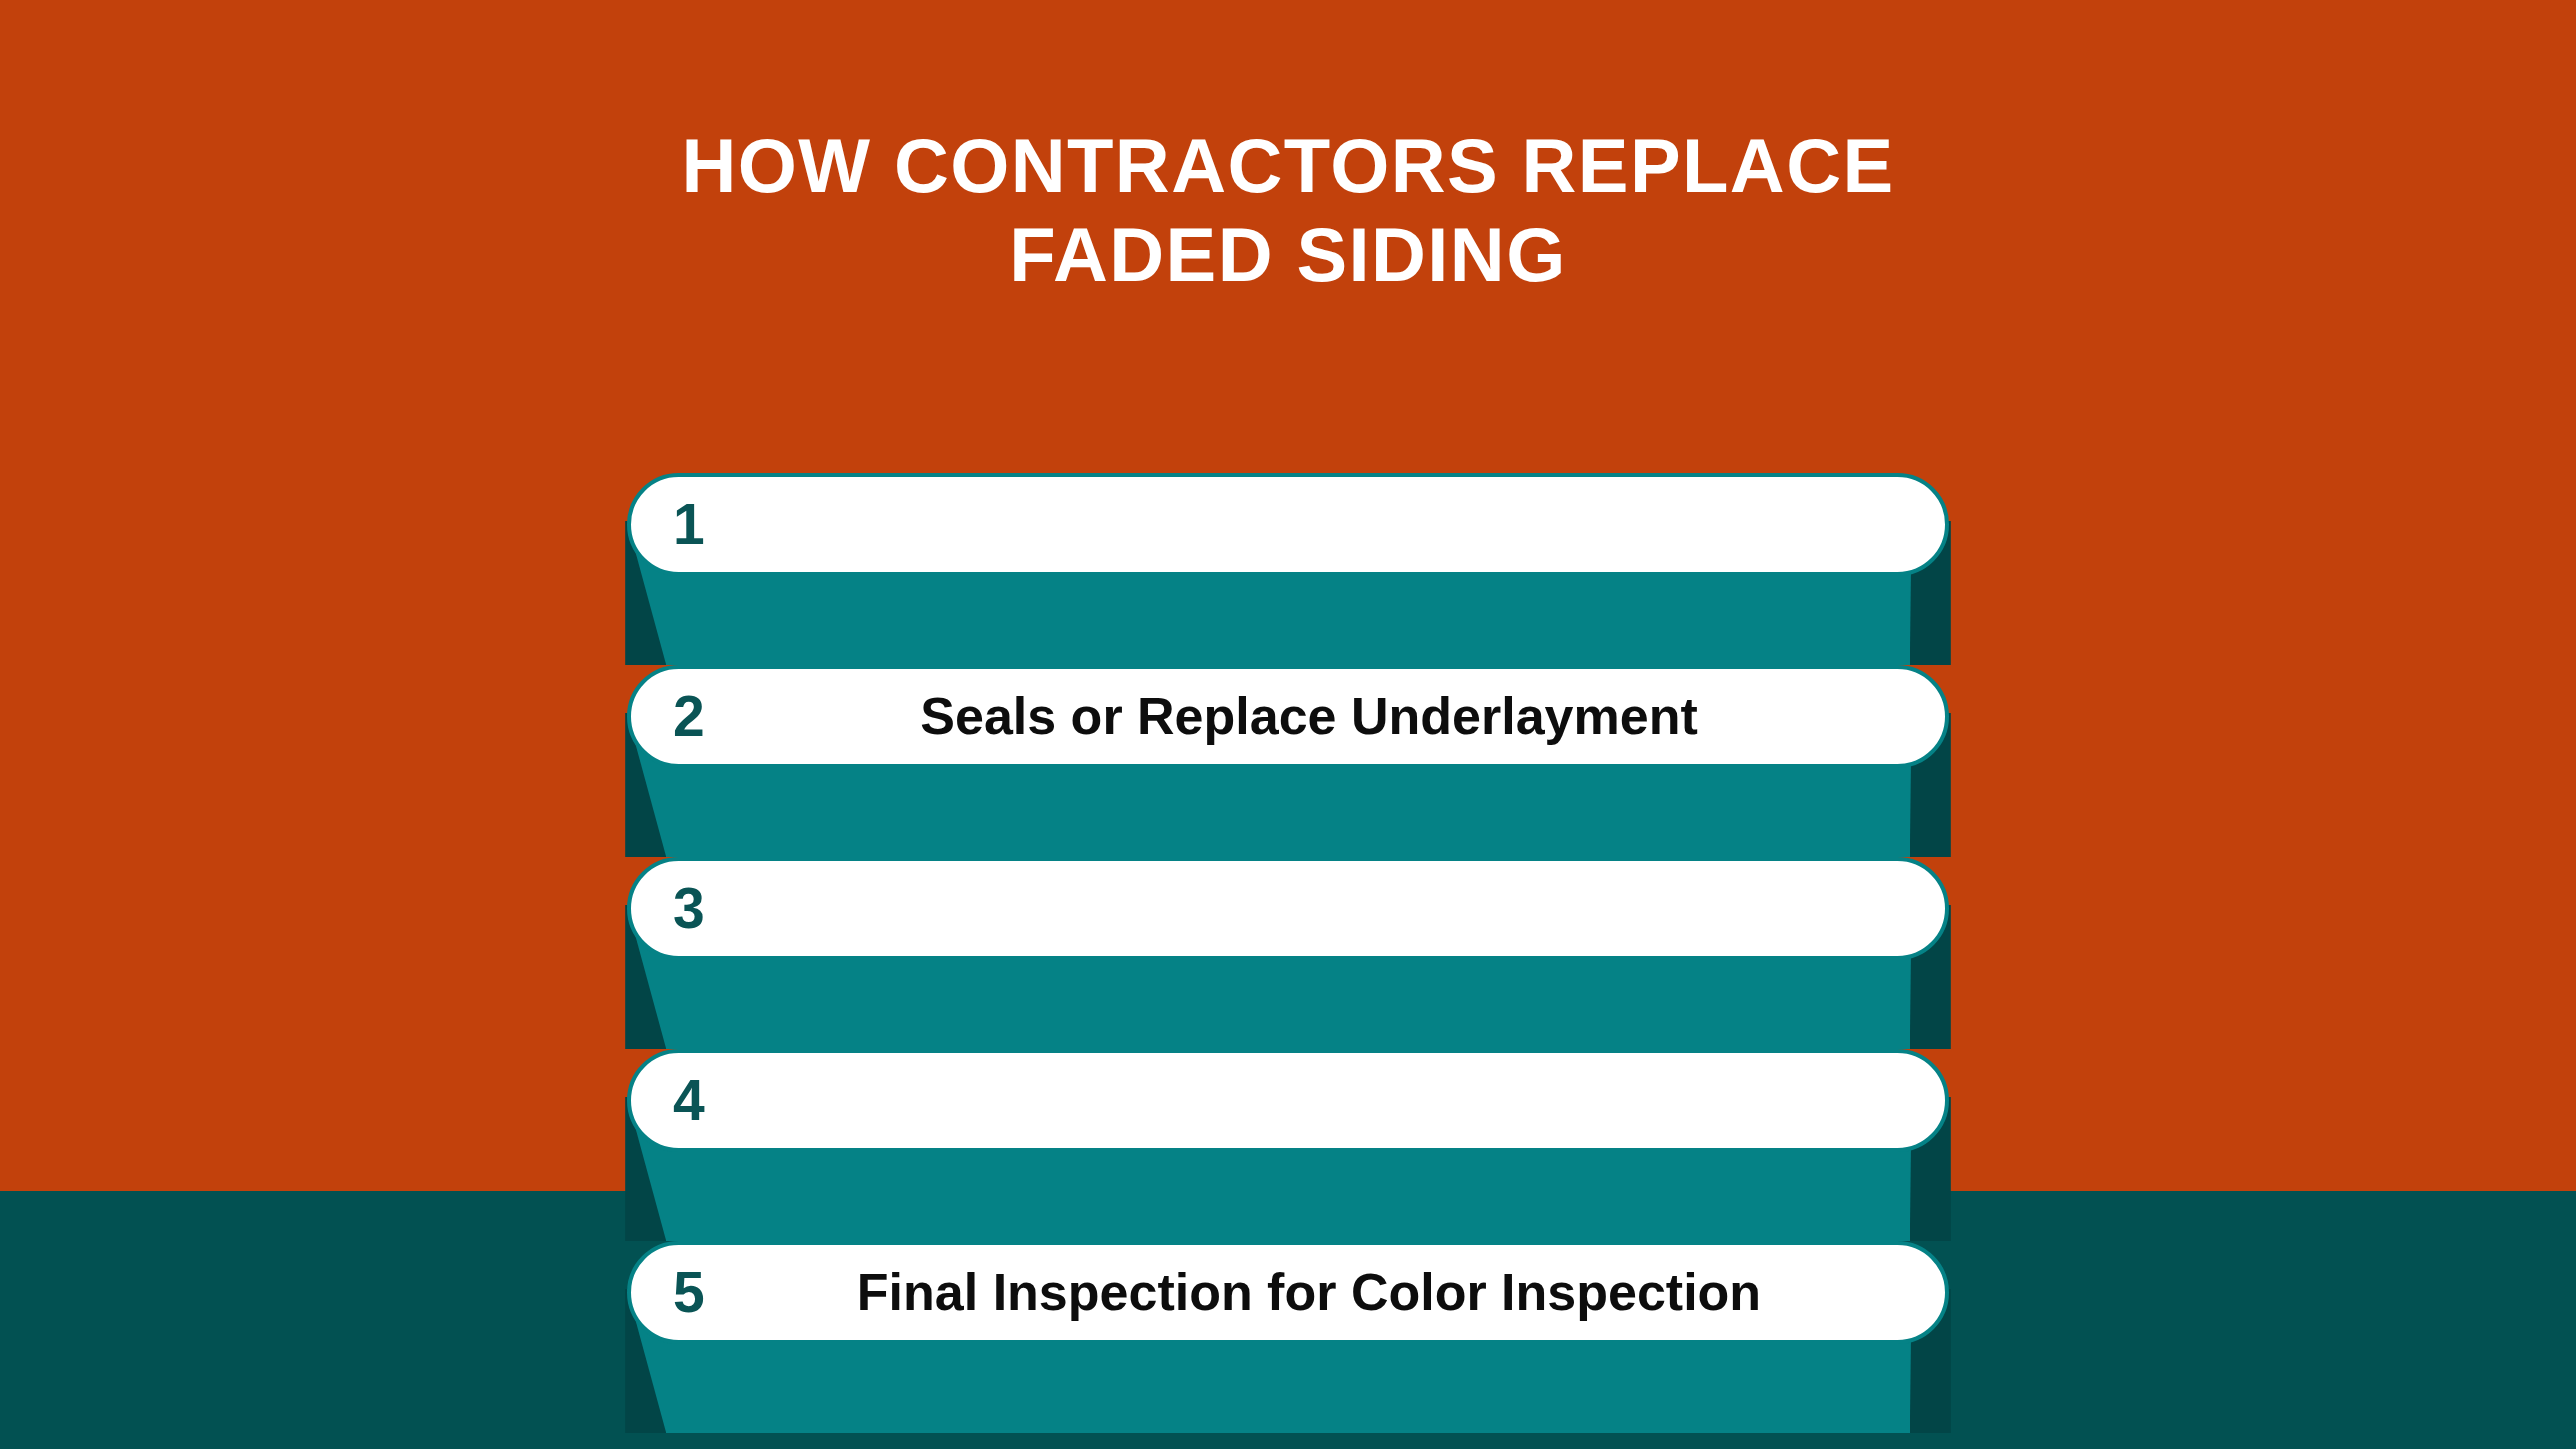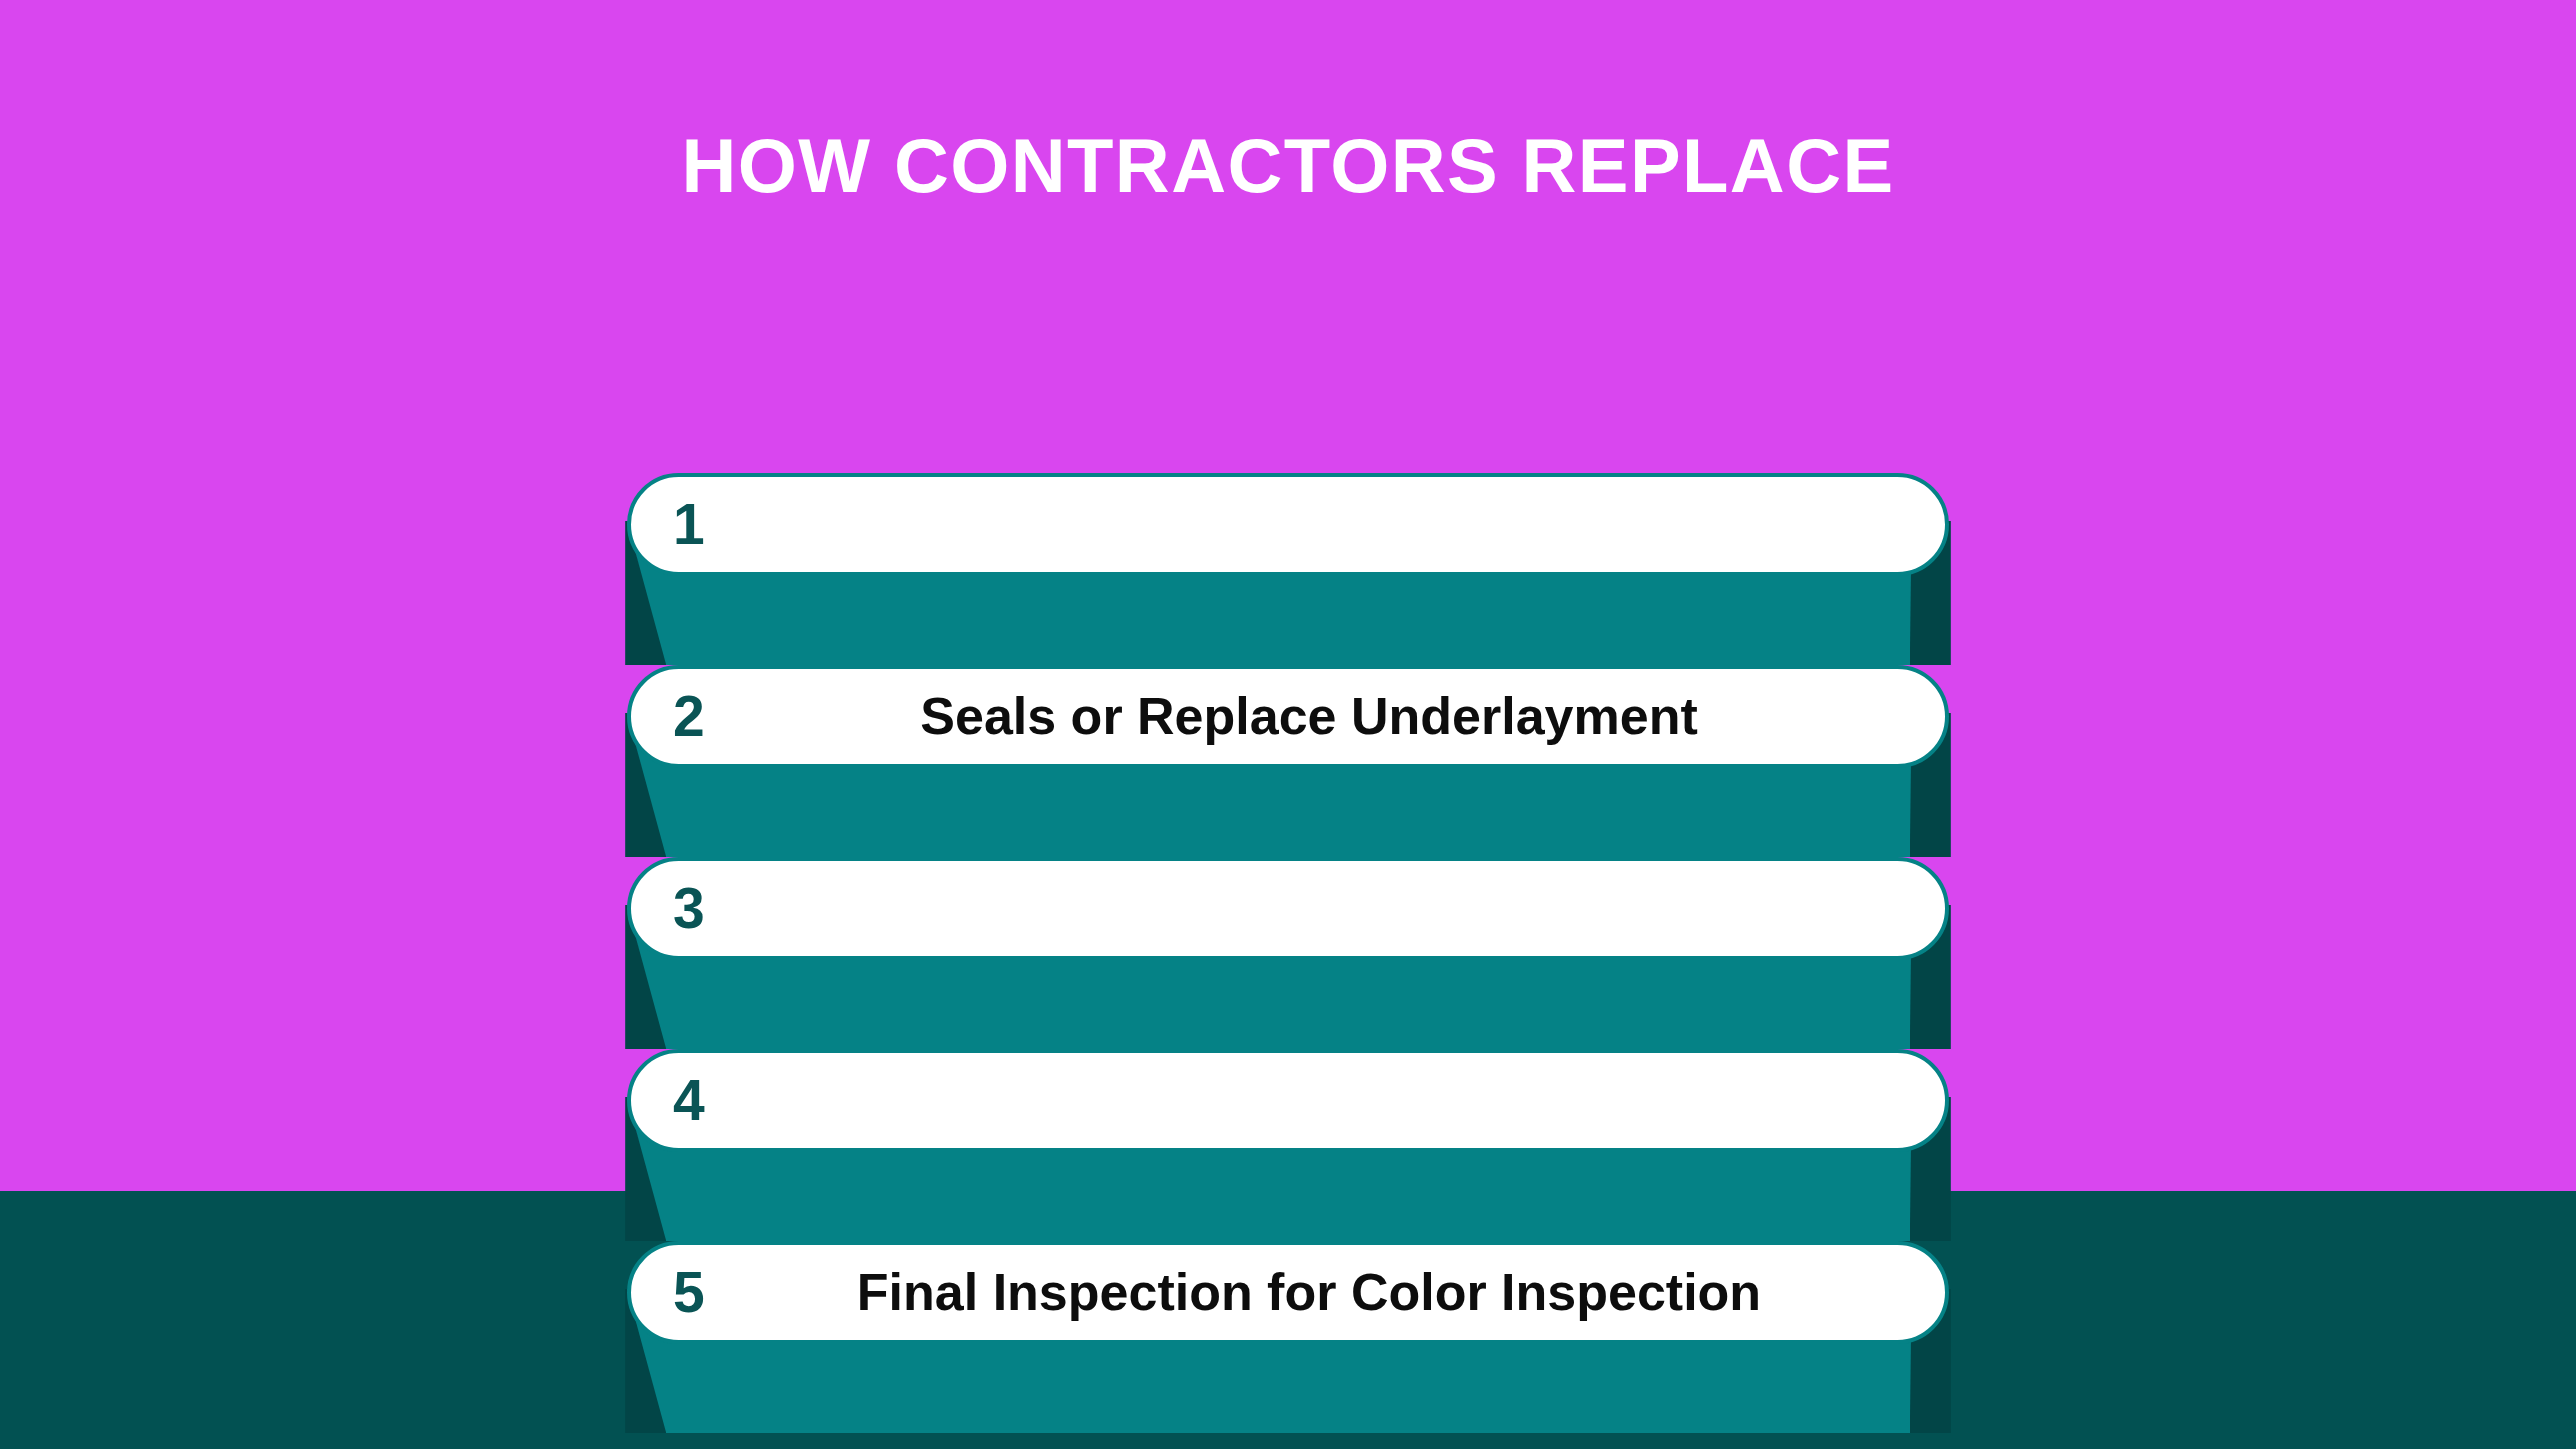--- a/index.html
+++ b/index.html
@@ -11,21 +11,21 @@
     height: 1449px;
     background: #025152;
     font-family: "Liberation Sans", sans-serif;
     overflow: hidden;
   }
 
   .poster {
     position: relative;
     width: 2576px;
     height: 1191px;
-    background: #d946ef;
+    background: #c2410c;
     text-decoration: underline;
   }
 
   
   .title-block {
     position: absolute;
     top: 122px;
     left: 0;
     width: 2576px;
     text-align: center;
@@ -127,20 +127,21 @@
     white-space: nowrap;
   }
 </style>
 </head>
 <body>
 
 <div class="poster">
 
   <div class="title-block">
     <span class="title-line">HOW CONTRACTORS REPLACE</span>
+    <span class="title-line">FADED SIDING</span>
   </div>
 
   <div class="steps">
 
     <div class="step">
       <div class="step-shadow"></div>
       <div class="step-shadow-wedge-left"></div>
       <div class="step-shadow-wedge-right"></div>
       <div class="step-pill">
         <div class="step-number">1</div>

